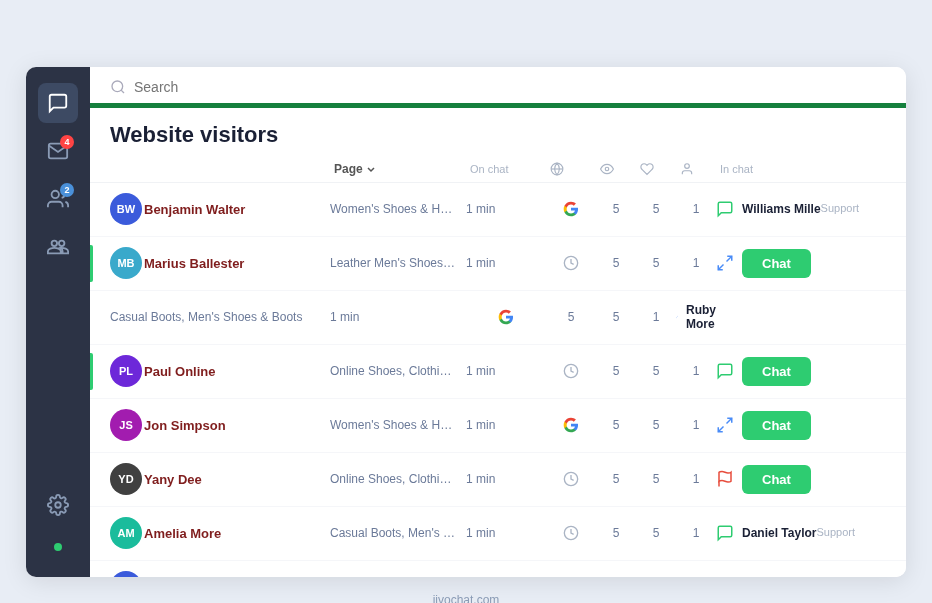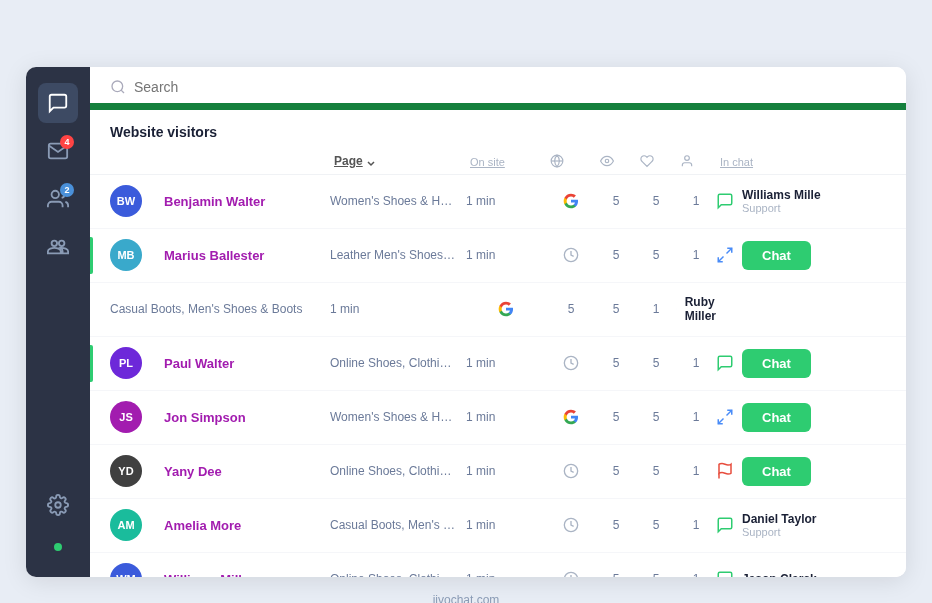--- a/index.html
+++ b/index.html
@@ -97,37 +97,37 @@
     .main-content {
       flex: 1;
       display: flex;
       flex-direction: column;
       background: #fff;
     }
     .search-bar {
       display: flex;
       align-items: center;
       padding: 12px 20px 8px;
-      border-bottom: 7px solid #15803d;
+      border-bottom: 5px solid #15803d;
       gap: 8px;
     }
     .search-bar svg {
       color: #aab;
       width: 16px;
       height: 16px;
     }
     .search-input {
       border: none;
       outline: none;
       color: #999;
       font-size: 14px;
       background: transparent;
     }
     .section-title {
-      font-size: 14px;
+      font-size: 22px;
       font-weight: 600;
       color: #1a2035;
       padding: 14px 20px 8px;
     }
 
     
     .visitors-table {
       flex: 1;
       overflow-y: auto;
     }
@@ -136,23 +136,22 @@
       grid-template-columns: 220px 1fr 80px 50px 40px 40px 40px 170px;
       padding: 0 20px;
       border-bottom: 1px solid #f0f2f5;
     }
     .table-header-cell {
       font-size: 11px;
       color: #aab4c4;
       font-weight: 500;
       padding: 6px 4px;
       display: flex;
-      align-items: flex-end;
+      align-items: center;
       gap: 3px;
-      text-decoration: underline;
     }
     .table-header-cell.page-col {
       color: #555;
       font-weight: 600;
       font-size: 12px;
     }
     .table-row {
       display: grid;
       grid-template-columns: 220px 1fr 80px 50px 40px 40px 40px 170px;
       padding: 0 20px;
@@ -167,38 +166,38 @@
       left: 0;
       top: 8px;
       bottom: 8px;
       width: 3px;
       background: #2ecc71;
       border-radius: 0 2px 2px 0;
     }
     .visitor-cell {
       display: flex;
       align-items: center;
-      gap: 22px;
+      gap: 2px;
     }
     .avatar {
       width: 32px;
       height: 32px;
       border-radius: 50%;
       display: flex;
       align-items: center;
       justify-content: center;
       font-size: 11px;
       font-weight: 700;
       color: #fff;
       flex-shrink: 0;
     }
     .visitor-name {
       font-size: 13px;
       font-weight: 600;
-      color: #a21caf;
+      color: #7f1d1d;
     }
     .page-cell {
       font-size: 12px;
       color: #6b7a99;
       white-space: nowrap;
       overflow: hidden;
       text-overflow: ellipsis;
       padding-right: 10px;
     }
     .onsite-cell {
@@ -226,21 +225,21 @@
       border: none;
       border-radius: 6px;
       padding: 7px 20px;
       font-size: 13px;
       font-weight: 600;
       cursor: pointer;
       white-space: nowrap;
     }
     .assigned-agent {
       display: flex;
-      flex-direction: column;
+      flex-direction: row;
     }
     .agent-name {
       font-size: 12px;
       font-weight: 600;
       color: #1a2035;
     }
     .agent-role {
       font-size: 11px;
       color: #aab4c4;
     }
@@ -315,21 +314,21 @@
       <div class="visitors-table">
 
         <div class="table-header">
           <div class="table-header-cell"></div>
           <div class="table-header-cell page-col" style="cursor:pointer;">
             Page
             <svg width="10" height="10" viewBox="0 0 10 10" fill="none" stroke="#555" stroke-width="1.5">
               <polyline points="2,4 5,7 8,4"></polyline>
             </svg>
           </div>
-          <div class="table-header-cell">On site</div>
+          <div class="table-header-cell">On chat</div>
           <div class="table-header-cell">
             <svg width="14" height="14" viewBox="0 0 24 24" fill="none" stroke="currentColor" stroke-width="2">
               <circle cx="12" cy="12" r="10"></circle>
                 <line x1="2" y1="12" x2="22" y2="12"></line>
               <path d="M12 2a15.3 15.3 0 0 1 4 10 15.3 15.3 0 0 1-4 10 15.3 15.3 0 0 1-4-10 15.3 15.3 0 0 1 4-10z"></path>
             </svg>
           </div>
           <div class="table-header-cell">
             <svg width="14" height="14" viewBox="0 0 24 24" fill="none" stroke="currentColor" stroke-width="2">
               <path d="M1 12s4-8 11-8 11 8 11 8-4 8-11 8-11-8-11-8z"></path>
@@ -421,29 +420,29 @@
           <div class="count-cell">5</div>
           <div class="count-cell">1</div>
           <div class="in-chat-cell">
             <svg width="18" height="18" viewBox="0 0 24 24" fill="none" stroke="#4a8cf7" stroke-width="2">
               <polyline points="15 3 21 3 21 9"></polyline>
                 <polyline points="9 21 3 21 3 15"></polyline>
               <line x1="21" y1="3" x2="14" y2="10"></line>
                 <line x1="3" y1="21" x2="10" y2="14"></line>
             </svg>
             <div class="assigned-agent">
-              <span class="agent-name">Ruby Miller</span>
+              <span class="agent-name">Ruby More</span>
             </div>
           </div>
         </div>
 
         <div class="table-row active-green">
           <div class="visitor-cell">
             <div class="avatar" style="background:#6d28d9;">PL</div>
-            <span class="visitor-name">Paul Walter</span>
+            <span class="visitor-name">Paul Online</span>
           </div>
           <div class="page-cell">Online Shoes, Clothing, Free Shipping...</div>
           <div class="onsite-cell">1 min</div>
           <div class="source-cell">
             <svg width="16" height="16" viewBox="0 0 24 24" fill="none" stroke="#aab4c4" stroke-width="2">
               <circle cx="12" cy="12" r="10"></circle>
                 <polyline points="12 6 12 12 16 14"></polyline>
             </svg>
           </div>
           <div class="count-cell">5</div>

